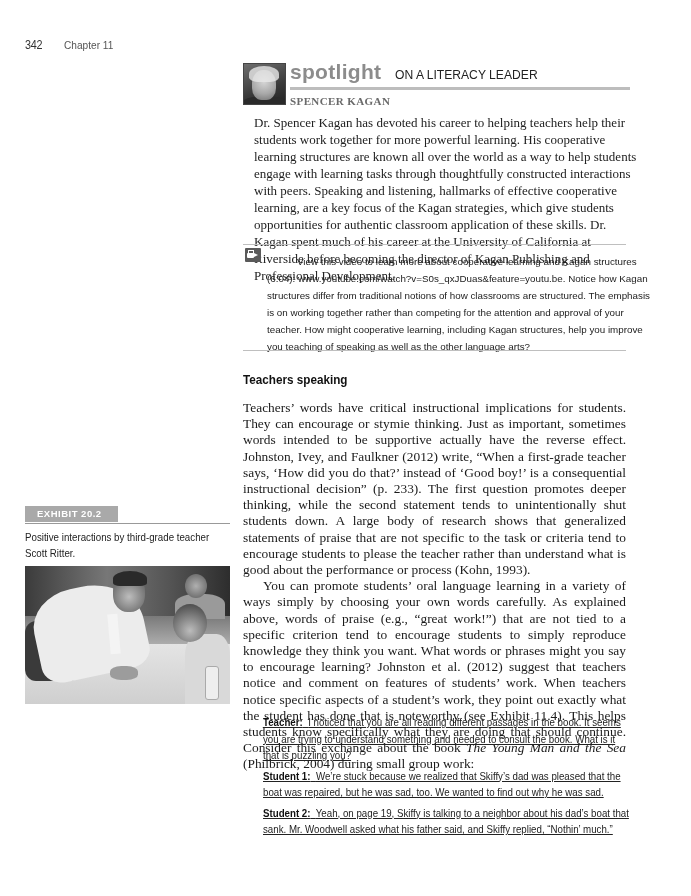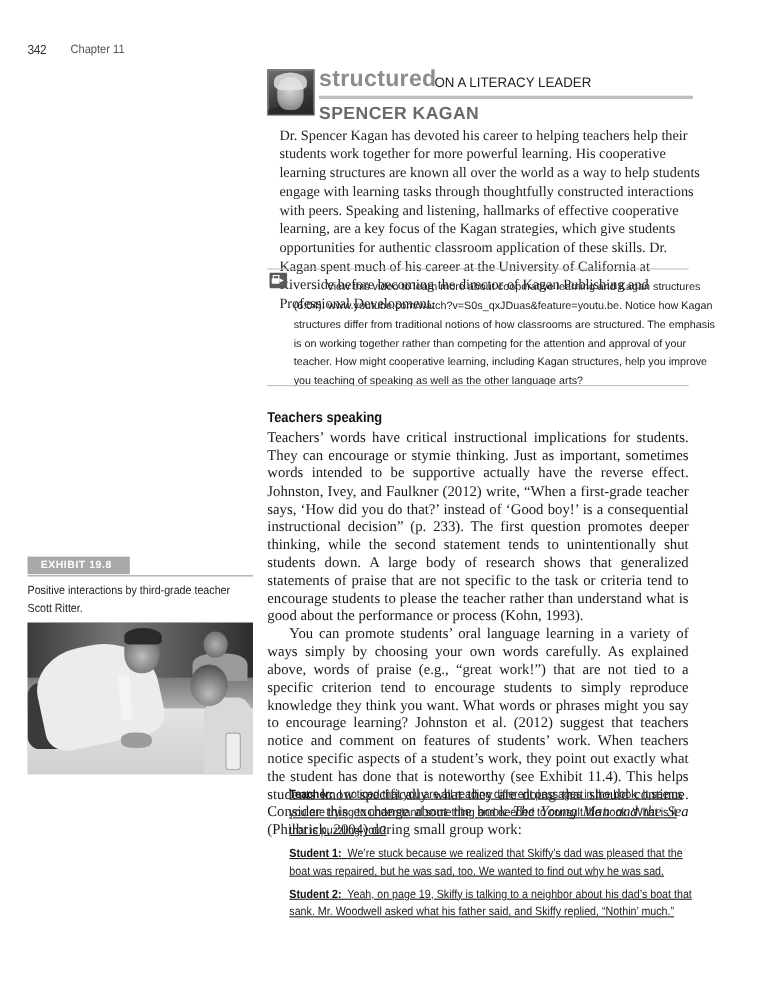--- a/index.html
+++ b/index.html
@@ -9,34 +9,34 @@
   .chapter { left: 64px; top: 39px; font-family: "Liberation Sans", sans-serif; font-size: 11px; color: #555; transform: scaleX(0.92); transform-origin: left; }
 
   .portrait { left: 243px; top: 63px; width: 41px; height: 40px; background: linear-gradient(160deg,#6e6e6e 0%,#3a3a3a 60%,#222 100%); border: 1px solid #444; overflow: hidden; }
   .portrait .face { position: absolute; left: 8px; top: 6px; width: 24px; height: 30px; border-radius: 45% 45% 40% 40%; background: radial-gradient(circle at 50% 40%, #d6d6d6 0%, #a8a8a8 55%, #707070 100%); }
   .portrait .hair { position: absolute; left: 5px; top: 2px; width: 30px; height: 16px; border-radius: 50% 50% 30% 30%; background: #e8e8e8; opacity: .8; }
   .portrait .shoulders { position: absolute; left: -2px; top: 32px; width: 45px; height: 14px; border-radius: 50% 50% 0 0; background: #2a2a2a; }
 
   .spotlight-word { left: 290px; top: 60px; font-family: "Liberation Sans", sans-serif; font-weight: bold; font-size: 21px; color: #8c8c8c; letter-spacing: 0.3px; }
   .spotlight-sub { left: 395px; top: 68px; font-family: "Liberation Sans", sans-serif; font-size: 12.5px; color: #222; transform: scaleX(0.97); transform-origin: left; }
   .spot-rule { left: 290px; top: 87px; width: 340px; height: 3px; background: #bdbdbd; }
-  .spot-name { left: 290px; top: 95px; font-family: Liberation Sans, sans-serif; font-weight: bold; font-size: 16px; color: #6a6a6a; letter-spacing: 0.4px; }
+  .spot-name { left: 290px; top: 95px; font-family: Liberation Serif, serif; font-weight: bold; font-size: 11px; color: #6a6a6a; letter-spacing: 0.4px; }
 
   .spot-body { left: 254px; top: 114px; width: 388px; font-family: Liberation Serif, serif; font-size: 13px; line-height: 17px; color: #222; }
 
   .video-rule-top { left: 243px; top: 244px; width: 383px; height: 1px; background: #bfbfbf; }
   .video-icon { left: 245px; top: 248px; width: 16px; height: 14px; background: #5a5a5a; border-radius: 1px; }
   .video-icon .cam { position: absolute; left: 2px; top: 5px; width: 7px; height: 5px; background: #fff; border-radius: 1px; }
   .video-icon .lens { position: absolute; left: 9px; top: 5px; width: 0; height: 0; border-top: 2.5px solid transparent; border-bottom: 2.5px solid transparent; border-left: 4px solid #fff; }
   .video-icon .top { position: absolute; left: 3px; top: 2px; width: 4px; height: 3px; border: 1px solid #fff; border-bottom: none; }
   .video-body { left: 243px; top: 253px; width: 386px; font-family: "Liberation Sans", sans-serif; font-size: 9.8px; line-height: 17px; color: #222; text-indent: 30px; margin-left: 24px; }
   .video-rule-bottom { left: 243px; top: 350px; width: 383px; height: 1px; background: #bfbfbf; }
 
   .section-heading { left: 243px; top: 372px; font-family: "Liberation Sans", sans-serif; font-weight: bold; font-size: 13px; color: #111; transform: scaleX(0.9); transform-origin: left; }
-  .main-body { left: 243px; top: 390px; width: 383px; font-family: "Liberation Serif", serif; font-size: 13.4px; line-height: 16.2px; color: #1a1a1a; text-align: justify; }
+  .main-body { left: 243px; top: 400px; width: 383px; font-family: "Liberation Serif", serif; font-size: 13.4px; line-height: 16.2px; color: #1a1a1a; text-align: justify; }
   .main-body p { margin: 0; }
   .main-body p.indent { text-indent: 20px; }
 
   .dialogue { left: 263px; top: 714px; width: 370px; font-family: "Liberation Sans", sans-serif; font-size: 10.8px; line-height: 16.5px; color: #222; text-decoration: underline; }
   .dialogue .line { margin-bottom: 4px; transform: scaleX(0.9); transform-origin: left; width: 111%; }
   .dialogue .speaker { font-weight: bold; color: #111; }
 
   .exhibit-label { left: 25px; top: 506px; width: 93px; height: 16px; background: #a9a9a9; font-family: "Liberation Sans", sans-serif; font-weight: bold; font-size: 9.5px; color: #fff; line-height: 16px; padding-left: 12px; box-sizing: border-box; letter-spacing: 0.5px; }
   .exhibit-rule { left: 25px; top: 523px; width: 205px; height: 1px; background: #999; }
   .exhibit-caption { left: 25px; top: 530px; width: 205px; font-family: "Liberation Sans", sans-serif; font-size: 10.8px; line-height: 15.5px; color: #222; transform: scaleX(0.9); transform-origin: left; width: 230px; }
@@ -60,21 +60,21 @@
 <body>
 
 <div class="abs page-num">342</div>
 <div class="abs chapter">Chapter 11</div>
 
 <div class="abs portrait" title="Portrait of Spencer Kagan">
   <div class="shoulders"></div>
   <div class="face"></div>
   <div class="hair"></div>
 </div>
-<div class="abs spotlight-word">structured</div>
+<div class="abs spotlight-word">spotlight</div>
 <div class="abs spotlight-sub">ON A LITERACY LEADER</div>
 <div class="abs spot-rule"></div>
 <div class="abs spot-name">SPENCER KAGAN</div>
 <div class="abs spot-body">Dr. Spencer Kagan has devoted his career to helping teachers help their students work together for more powerful learning. His cooperative learning structures are known all over the world as a way to help students engage with learning tasks through thoughtfully constructed interactions with peers. Speaking and listening, hallmarks of effective cooperative learning, are a key focus of the Kagan strategies, which give students opportunities for authentic classroom application of these skills. Dr. Kagan spent much of his career at the University of California at Riverside before becoming the director of Kagan Publishing and Professional Development.</div>
 
 <div class="abs video-rule-top"></div>
 <div class="abs video-icon">
   <div class="top"></div>
     <div class="cam"></div>
     <div class="lens"></div>
@@ -87,21 +87,21 @@
   <p>Teachers’ words have critical instructional implications for students. They can encourage or stymie thinking. Just as important, sometimes words intended to be supportive actually have the reverse effect. Johnston, Ivey, and Faulkner (2012) write, “When a first-grade teacher says, ‘How did you do that?’ instead of ‘Good boy!’ is a consequential instructional decision” (p. 233). The first question promotes deeper thinking, while the second statement tends to unintentionally shut students down. A large body of research shows that generalized statements of praise that are not specific to the task or criteria tend to encourage students to please the teacher rather than understand what is good about the performance or process (Kohn, 1993).</p>
   <p class="indent"><span>You can promote students’ oral language learning in a variety of ways simply by choosing your own words carefully. As explained above, words of praise (e.g., “great work!”) that are not tied to a specific criterion tend to encourage students to simply reproduce knowledge they think you want. What words or phrases might you say to encourage learning? Johnston et al. (2012) suggest that teachers notice and comment on features of students’ work. When teachers notice specific aspects of a student’s work, they point out exactly what the student has done that is noteworthy (see Exhibit 11.4). This helps students know specifically what they are doing that should continue. Consider this exchange about the book </span><i>The Young Man and the Sea</i><span> (Philbrick, 2004) during small group work:</span></p>
 </div>
 
 <div class="abs dialogue">
   <div class="line"><span class="speaker">Teacher:</span>&nbsp; <span>I noticed that you are all reading different passages in the book. It seems you are trying to understand something and needed to consult the book. What is it that is puzzling you?</span></div>
   <div class="line"><span class="speaker">Student 1:</span>&nbsp; <span>We’re stuck because we realized that Skiffy’s dad was pleased that the boat was repaired, but he was sad, too. We wanted to find out why he was sad.</span></div>
   <div class="line"><span class="speaker">Student 2:</span>&nbsp; <span>Yeah, on page 19, Skiffy is talking to a neighbor about his dad’s boat that sank. Mr. Woodwell asked what his father said, and Skiffy replied, “Nothin’ much.”</span></div>
 </div>
 
-<div class="abs exhibit-label">EXHIBIT 19.8</div>
+<div class="abs exhibit-label">EXHIBIT 20.2</div>
 <div class="abs exhibit-rule"></div>
 <div class="abs exhibit-caption">Positive interactions by third-grade teacher Scott Ritter.</div>
 <div class="abs photo" title="Teacher leaning over a table working with students">
   <div class="bg-wall"></div>
   <div class="table"></div>
   <div class="student2-body"></div>
   <div class="student2-head"></div>
   <div class="pants"></div>
   <div class="teacher-body"></div>
   <div class="tie"></div>

